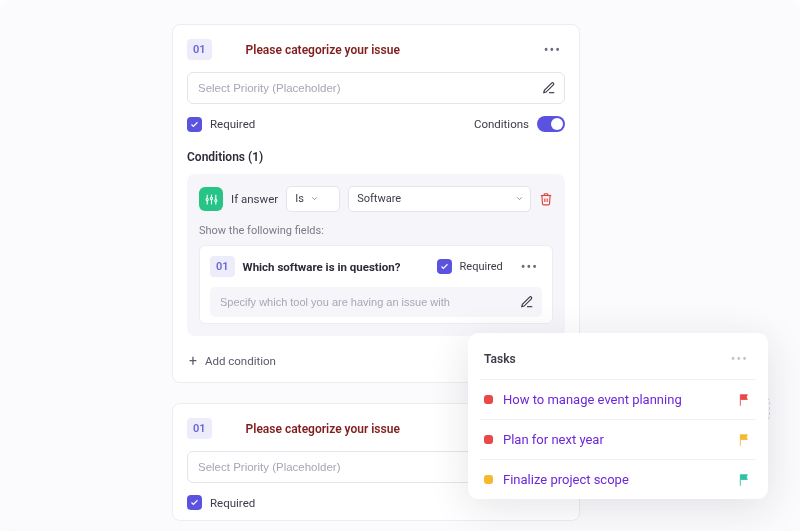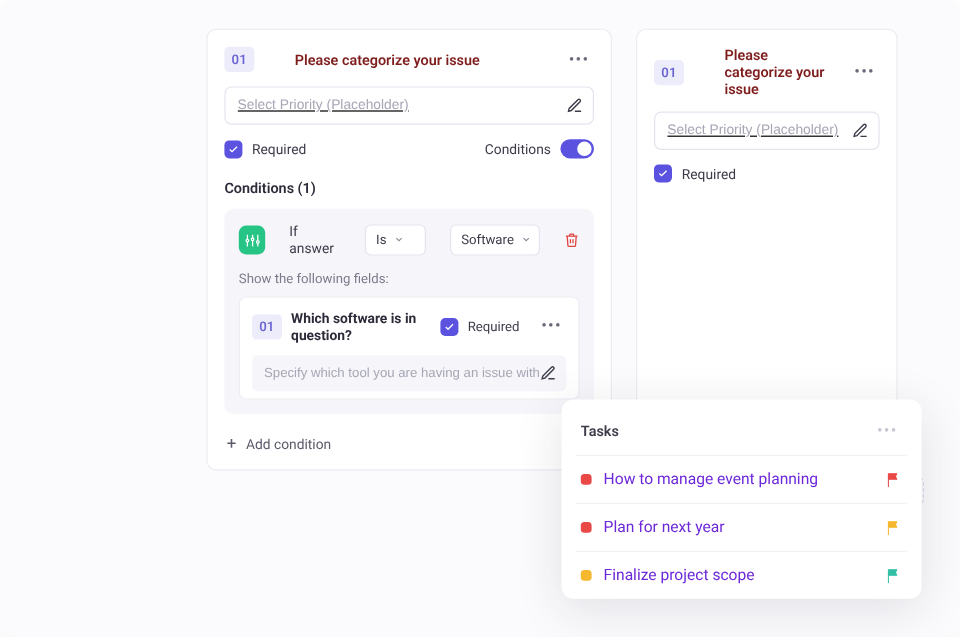--- a/index.html
+++ b/index.html
@@ -20,21 +20,21 @@
     background: #fbfbfd;
     border-radius: 16px;
     box-shadow: 0 4px 24px rgba(30,30,60,0.05);
   }
   .form-area {
     position: absolute;
     top: 24px;
     left: 172px;
     width: 408px;
     display: flex;
-    flex-direction: row;
+    flex-direction: column;
     gap: 20px;
   }
   .card {
     background: #fff;
     border: 1px solid #ececf2;
     border-radius: 8px;
     padding: 14px 14px 10px 14px;
   }
   .card-header {
     display: flex;
@@ -65,21 +65,20 @@
   }
   .input-row {
     margin-top: 12px;
     display: flex;
     align-items: center;
     border: 1px solid #e4e4ee;
     border-radius: 6px;
     padding: 0 8px 0 10px;
     height: 32px;
     background: #fff;
-    text-decoration: underline;
   }
   .input-row input {
     flex: 1;
     border: none;
     outline: none;
     font-size: 11.5px;
     color: #333;
     background: transparent;
   }
   .input-row input::placeholder { color: #a6a6b5; }
@@ -135,21 +134,21 @@
     margin-bottom: 10px;
   }
   .cond-box {
     background: #f6f6fa;
     border-radius: 8px;
     padding: 12px;
   }
   .cond-row {
     display: flex;
     align-items: center;
-    gap: 20px;
+    gap: 8px;
     font-size: 11.5px;
     color: #3c3c4a;
   }
   .cond-icon {
     width: 24px;
     height: 24px;
     background: #26c585;
     border-radius: 6px;
     display: flex;
     align-items: center;

